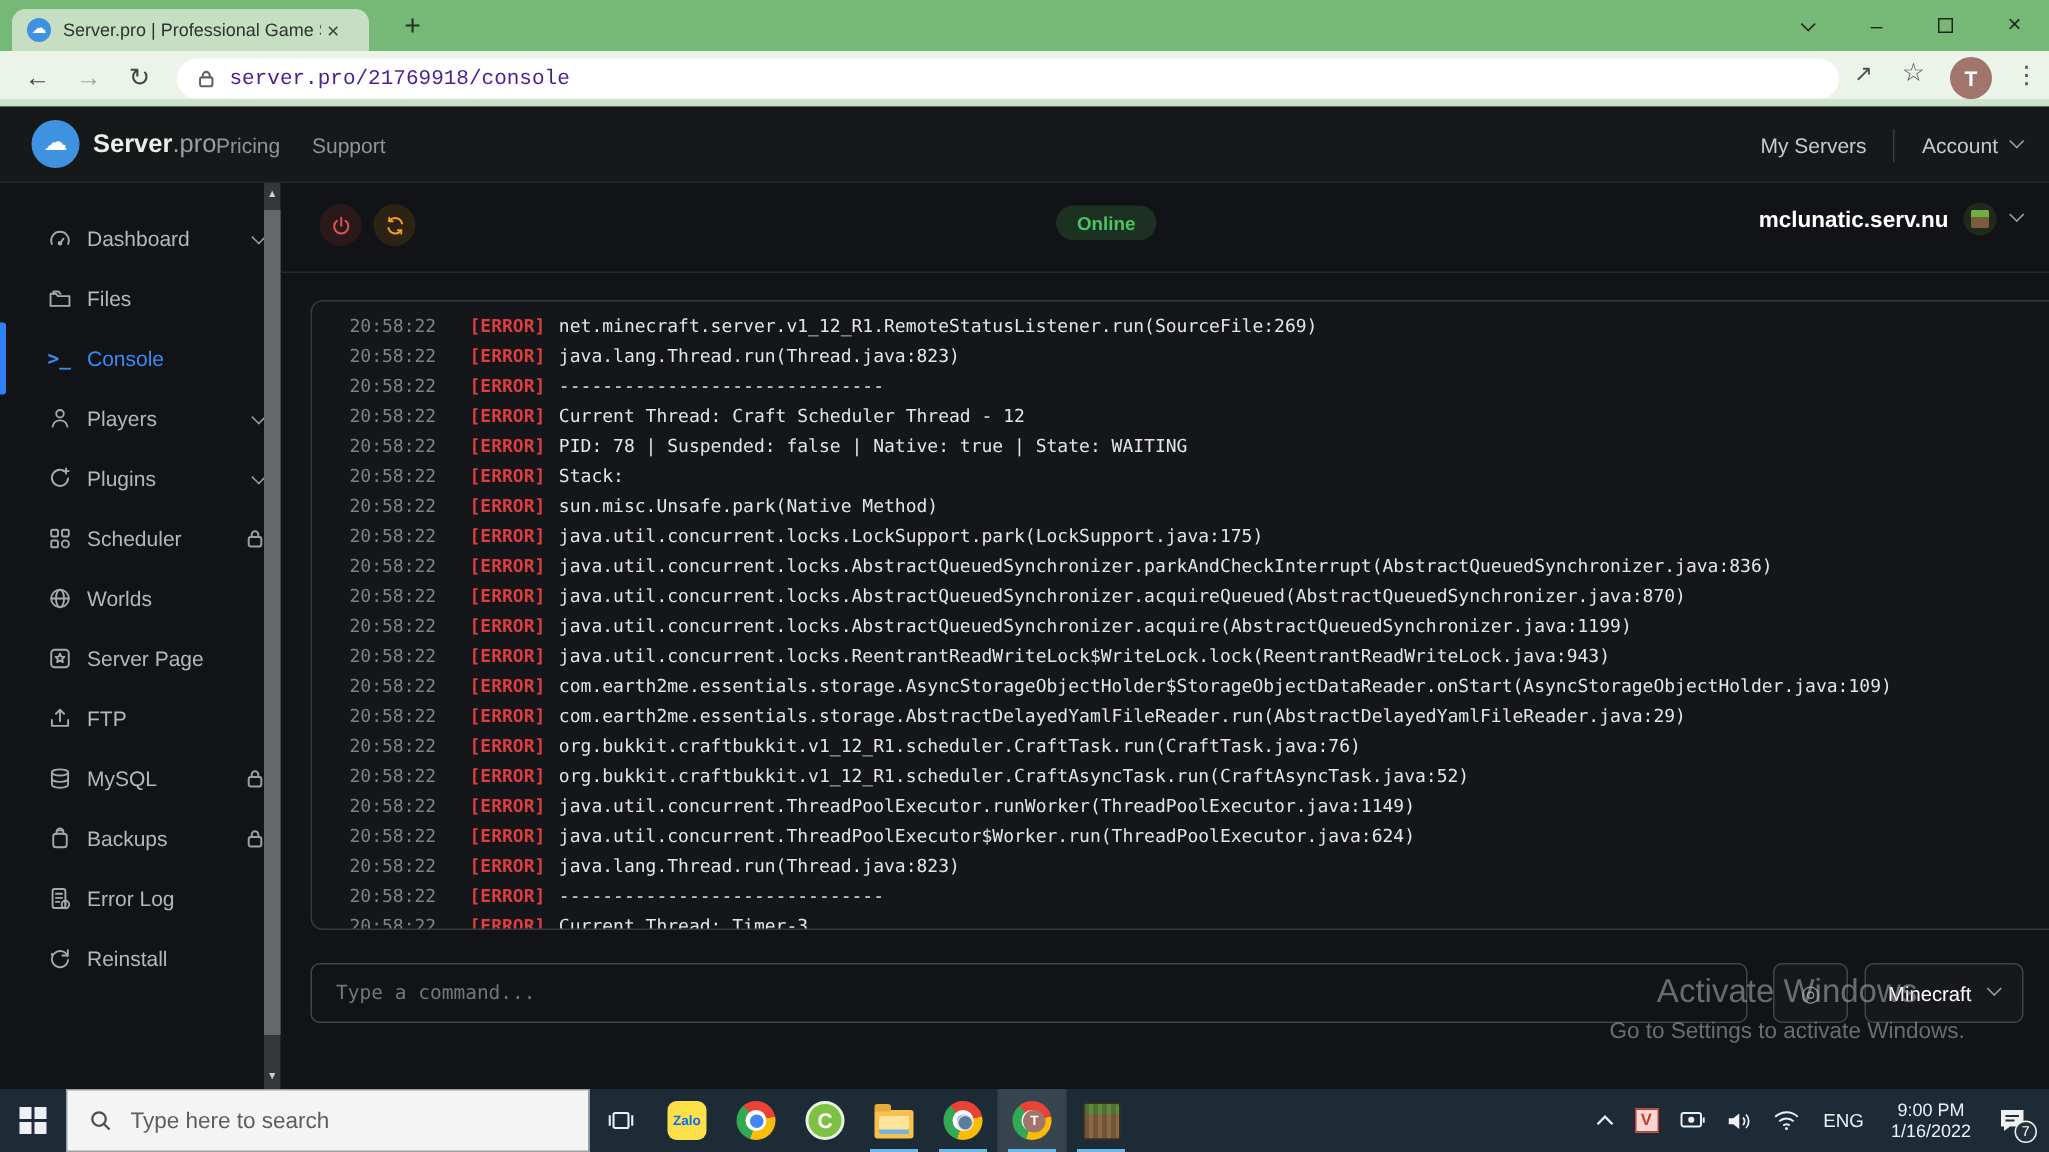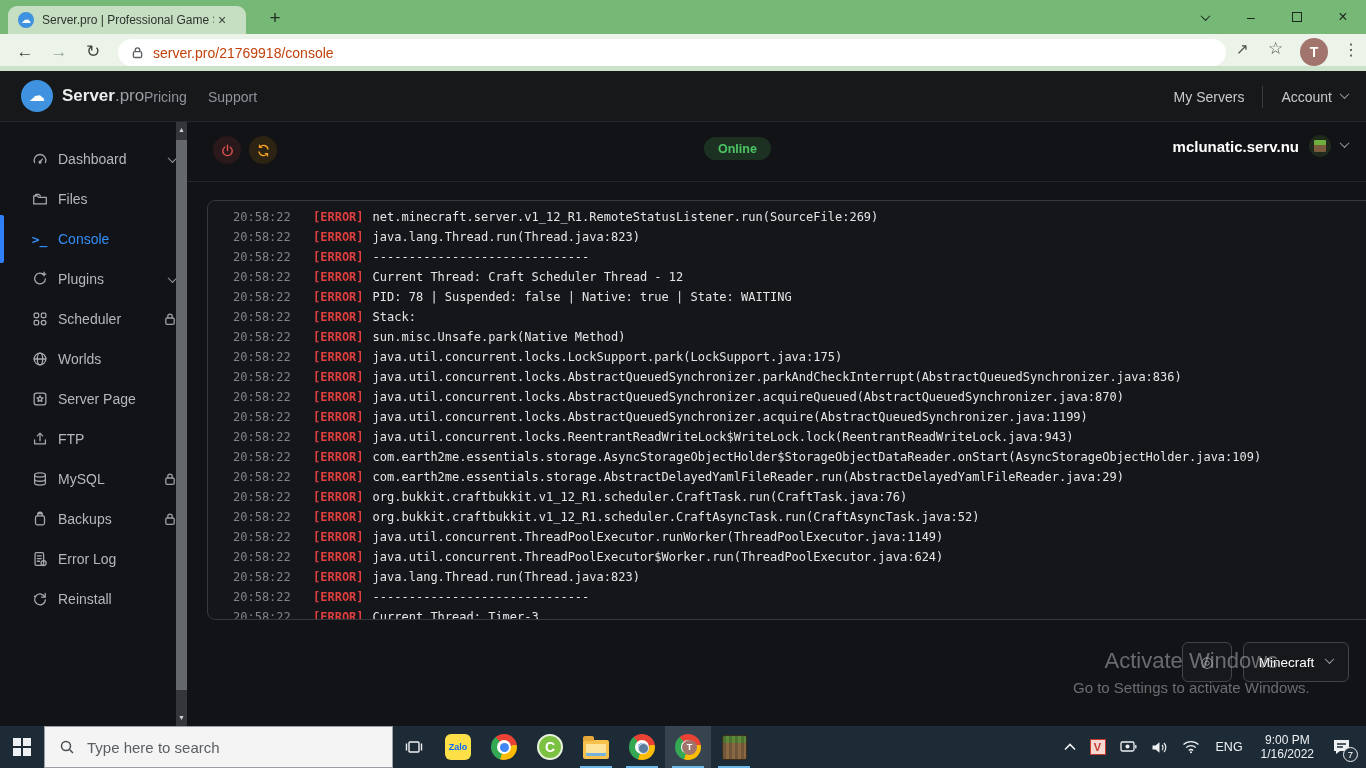--- a/index.html
+++ b/index.html
@@ -16,21 +16,21 @@
   .newtab { position:absolute; left:262px; top:5px; width:26px; height:26px; color:#243024; font-size:19px; text-align:center; line-height:25px; border-radius:50%; }
   .wincontrols { position:absolute; right:0; top:0; height:34px; display:flex; align-items:center; }
   .wc { width:46px; height:34px; display:flex; align-items:center; justify-content:center; color:#1e271e; font-size:14px; }
   .chev { display:inline-block; width:7px; height:7px; border-right:1.6px solid currentColor; border-bottom:1.6px solid currentColor; transform:rotate(45deg) translate(-1px,-1px); }
   .maxbox { width:10px; height:10px; border:1.6px solid #1e271e; }
   #toolbar { position:absolute; left:0; top:34px; width:1366px; height:37px; background:#ecf4ea; border-bottom:5px solid #cde2ca; }
   .navbtn { position:absolute; top:5px; width:26px; height:26px; text-align:center; line-height:26px; font-size:17px; color:#40473f; }
   .navbtn.disabled { color:#9cab9a; }
   #omnibox { position:absolute; left:118px; top:5px; width:1108px; height:27px; background:#ffffff; border-radius:14px; display:flex; align-items:center; padding:0 14px; }
   #omnibox .lock { color:#5f6368; margin-right:10px; display:flex; }
-  #url-text { font-size:14px; color:#c2410c; }
+  #url-text { font-size:14px; color:#4c1d95;font-family:Liberation Mono, monospace; }
   .tb-icon { position:absolute; top:6px; color:#49504b; font-size:15px; }
   #avatar-t { position:absolute; left:1300px; top:4px; width:28px; height:28px; border-radius:50%; background:#a1756c; color:#fff; font-size:14px; font-weight:bold; text-align:center; line-height:28px; }
 
   
   #appheader { position:absolute; left:0; top:71px; width:1366px; height:51px; background:#17181a; border-bottom:1px solid #26272b; }
   #brand-logo { position:absolute; left:21px; top:9px; width:32px; height:32px; border-radius:50%; background:#3f92e0; color:#fff; text-align:center; line-height:32px; font-size:16px; }
   #brand-text { position:absolute; left:62px; top:15px; font-size:17px; color:#eceded; font-weight:bold; }
   #brand-text .lite { color:#9aa0a6; font-weight:normal; }
   .hnav { position:absolute; top:18px; font-size:14px; color:#8e949b; }
   #hdr-right { position:absolute; right:18px; top:0; height:51px; display:flex; align-items:center; gap:18px; color:#c6c9ce; font-size:14px; }
@@ -206,20 +206,32 @@
         </div>
         <div class="side-item active">
           <span class="sicon">
             <span class="term-txt">&gt;_</span>
           </span>
           <span class="slabel">Console</span>
         </div>
         <div class="side-item">
           <span class="sicon">
             <svg width="18" height="18" viewBox="0 0 20 20" fill="none" stroke="currentColor" stroke-width="1.4" stroke-linecap="round" stroke-linejoin="round">
+              <circle cx="10" cy="6.5" r="2.8"></circle>
+              <path d="M4.5 16c.7-3 2.8-4.6 5.5-4.6s4.8 1.6 5.5 4.6"></path>
+            </svg>
+          </span>
+          <span class="slabel">Players</span>
+          <span class="trail">
+            <span class="chev"></span>
+          </span>
+        </div>
+        <div class="side-item">
+          <span class="sicon">
+            <svg width="18" height="18" viewBox="0 0 20 20" fill="none" stroke="currentColor" stroke-width="1.4" stroke-linecap="round" stroke-linejoin="round">
               <path d="M14.5 5.5A6 6 0 1 0 16 10"></path>
               <path d="M14.5 2.5v4M12.5 4.5h4"></path>
             </svg>
           </span>
           <span class="slabel">Plugins</span>
           <span class="trail">
             <span class="chev"></span>
           </span>
         </div>
         <div class="side-item">
@@ -375,20 +387,21 @@
           <div class="log-row"><span class="log-ts">20:58:22</span><span class="log-tag">[ERROR]</span><span class="log-msg">org.bukkit.craftbukkit.v1_12_R1.scheduler.CraftAsyncTask.run(CraftAsyncTask.java:52)</span></div>
           <div class="log-row"><span class="log-ts">20:58:22</span><span class="log-tag">[ERROR]</span><span class="log-msg">java.util.concurrent.ThreadPoolExecutor.runWorker(ThreadPoolExecutor.java:1149)</span></div>
           <div class="log-row"><span class="log-ts">20:58:22</span><span class="log-tag">[ERROR]</span><span class="log-msg">java.util.concurrent.ThreadPoolExecutor$Worker.run(ThreadPoolExecutor.java:624)</span></div>
           <div class="log-row"><span class="log-ts">20:58:22</span><span class="log-tag">[ERROR]</span><span class="log-msg">java.lang.Thread.run(Thread.java:823)</span></div>
           <div class="log-row"><span class="log-ts">20:58:22</span><span class="log-tag">[ERROR]</span><span class="log-msg">------------------------------</span></div>
           <div class="log-row"><span class="log-ts">20:58:22</span><span class="log-tag">[ERROR]</span><span class="log-msg">Current Thread: Timer-3</span></div>
         </div>
 
     </div>
 
+    <input id="cmd-input" type="text" placeholder="Type a command..." style="">
     <div id="action-btn">
         <span>◎</span>
       </div>
     <div id="version-btn">
       <span class="vlabel">Minecraft</span>
       <span class="chev"></span>
     </div>
   </div>
 
   <div id="watermark">

